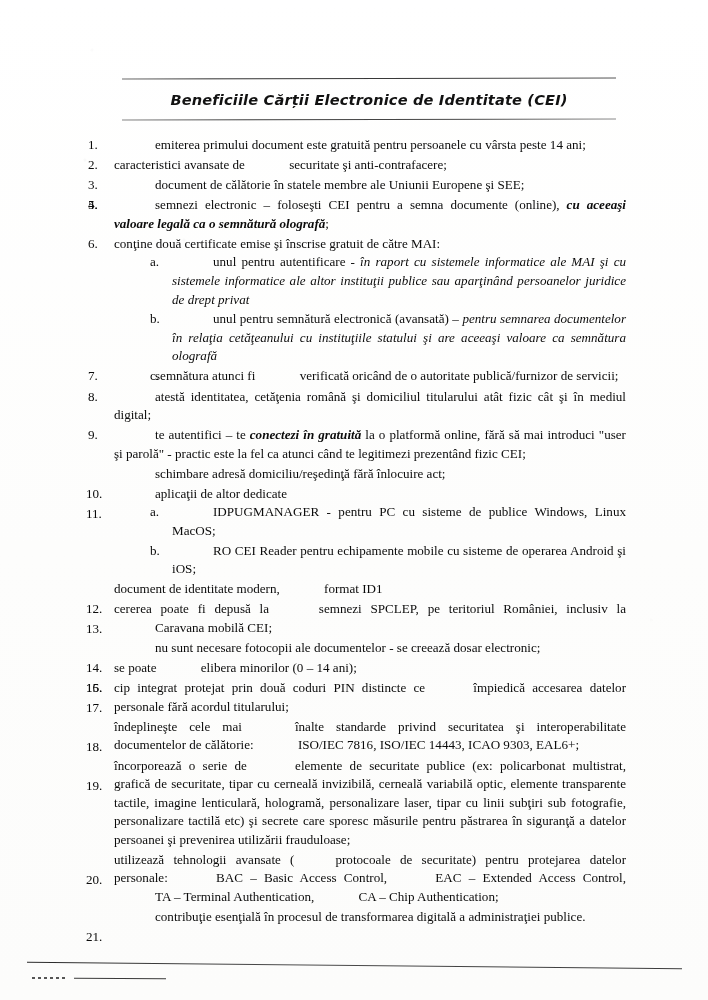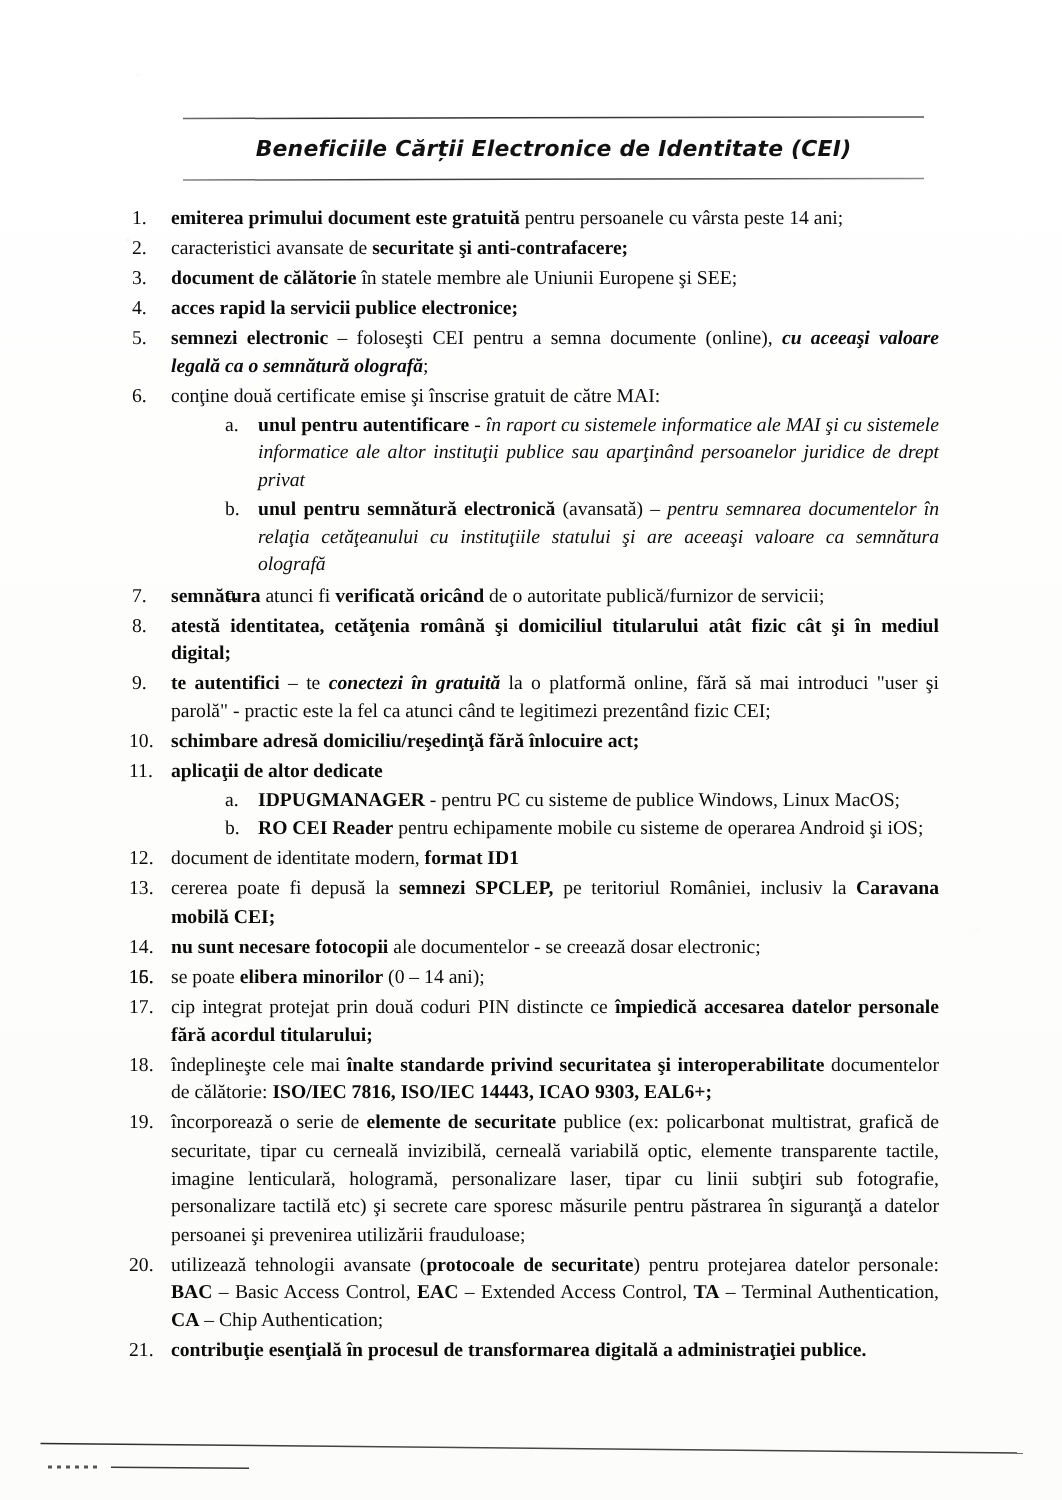--- a/index.html
+++ b/index.html
@@ -79,21 +79,21 @@
     margin-bottom: 1.5px;
   }
   ol.main-list > li > .num {
     position: absolute;
     left: 0;
     top: 0;
     width: 22px;
     text-align: left;
     font-size: 13.1px;
   }
-  ol.main-list > li.wide-num > .num { left: -2px; width: 24px; }
+  ol.main-list > li.wide-num > .num { left: -2px; width: 24px; margin-top: 20px; }
 
   ol.sub-list {
     list-style: none;
     margin: 0 0 0 0;
     padding: 0 0 0 36px;
     font-size: 13.1px;
     line-height: 1.42;
     text-align: justify;
   }
   ol.sub-list > li {
@@ -101,21 +101,21 @@
     padding-left: 22px;
     margin-bottom: 1px;
   }
   ol.sub-list > li > .num {
     position: absolute;
     left: 0;
     top: 0;
     width: 18px;
   }
 
-  b, .b { font-weight: bold; }
+  b, .b { font-weight: normal; margin-left: 41px; }
   i, .i { font-style: italic; }
   .bi { font-weight: bold; font-style: italic; }
 
   
   .artifact-wrap {
     position: absolute;
     left: 0;
     bottom: 0;
     width: 708px;
     height: 60px;
@@ -159,21 +159,21 @@
     <div class="title-block">
       <div class="rule"></div>
       <div class="doc-title">Beneficiile Cărții Electronice de Identitate (CEI)</div>
       <div class="rule second"></div>
     </div>
 
     <ol class="main-list" id="benefits-list">
         <li><span class="num">1.</span><span><span class="b">emiterea primului document este gratuită</span><span> pentru persoanele cu vârsta peste 14 ani;</span></span></li>
         <li><span class="num">2.</span><span><span>caracteristici avansate de </span><span class="b">securitate şi anti-contrafacere;</span></span></li>
         <li><span class="num">3.</span><span><span class="b">document de călătorie </span><span>în statele membre ale Uniunii Europene şi SEE;</span></span></li>
-        <li><span class="num">4.</span><span><span class="b">acces rapid la servicii publice electronice;</span></span></li>
+        <li><span class="num">4.</span></li>
         <li><span class="num">5.</span><span><span class="b">semnezi electronic</span><span> – foloseşti CEI pentru a semna documente (online), </span><span class="bi">cu aceeaşi valoare legală ca o semnătură olografă</span><span>;</span></span></li>
         <li><span class="num">6.</span><span><span>conţine două certificate emise şi înscrise gratuit de către MAI:</span></span><ol class="sub-list">
             <li><span class="num">a.</span><span><span class="b">unul pentru autentificare</span><span> - </span><span class="i">în raport cu sistemele informatice ale MAI şi cu sistemele informatice ale altor instituţii publice sau aparţinând persoanelor juridice de drept privat</span></span></li>
             <li><span class="num">b.</span><span><span class="b">unul pentru semnătură electronică</span><span> (avansată) – </span><span class="i">pentru semnarea documentelor în relaţia cetăţeanului cu instituţiile statului şi are aceeaşi valoare ca semnătura olografă</span></span></li>
             <li><span class="num">c.</span></li>
           </ol></li>
         <li><span class="num">7.</span><span><span class="b">semnătura</span><span> atunci fi </span><span class="b">verificată oricând</span><span> de o autoritate publică/furnizor de servicii;</span></span></li>
         <li><span class="num">8.</span><span><span class="b">atestă identitatea, cetăţenia română şi domiciliul titularului atât fizic cât şi în mediul digital;</span></span></li>
         <li><span class="num">9.</span><span><span class="b">te autentifici</span><span> – te </span><span class="bi">conectezi în gratuită</span><span> la o platformă online, fără să mai introduci "user şi parolă" - practic este la fel ca atunci când te legitimezi prezentând fizic CEI;</span></span></li>
         <li class="wide-num"><span class="num">10.</span><span><span class="b">schimbare adresă domiciliu/reşedinţă fără înlocuire act;</span></span></li>

